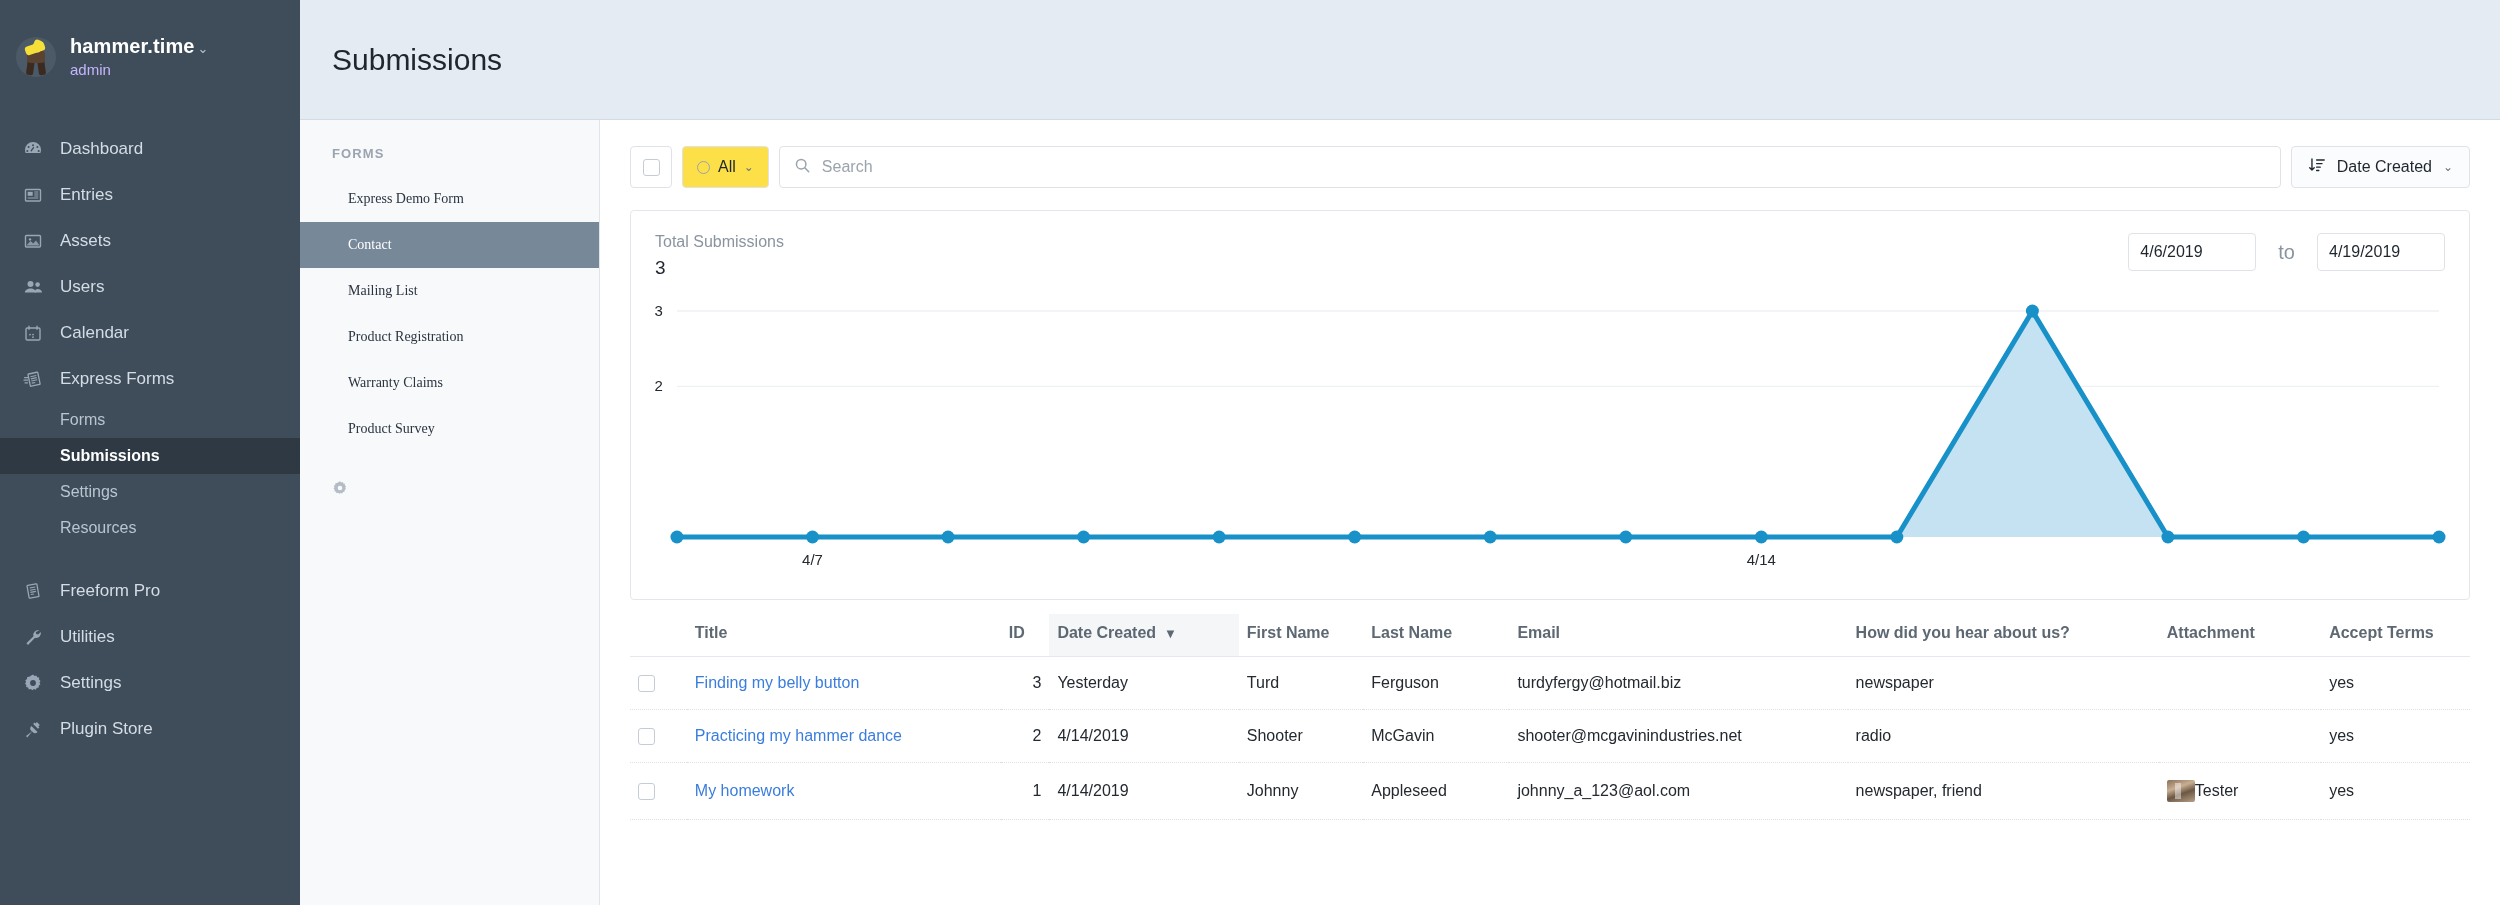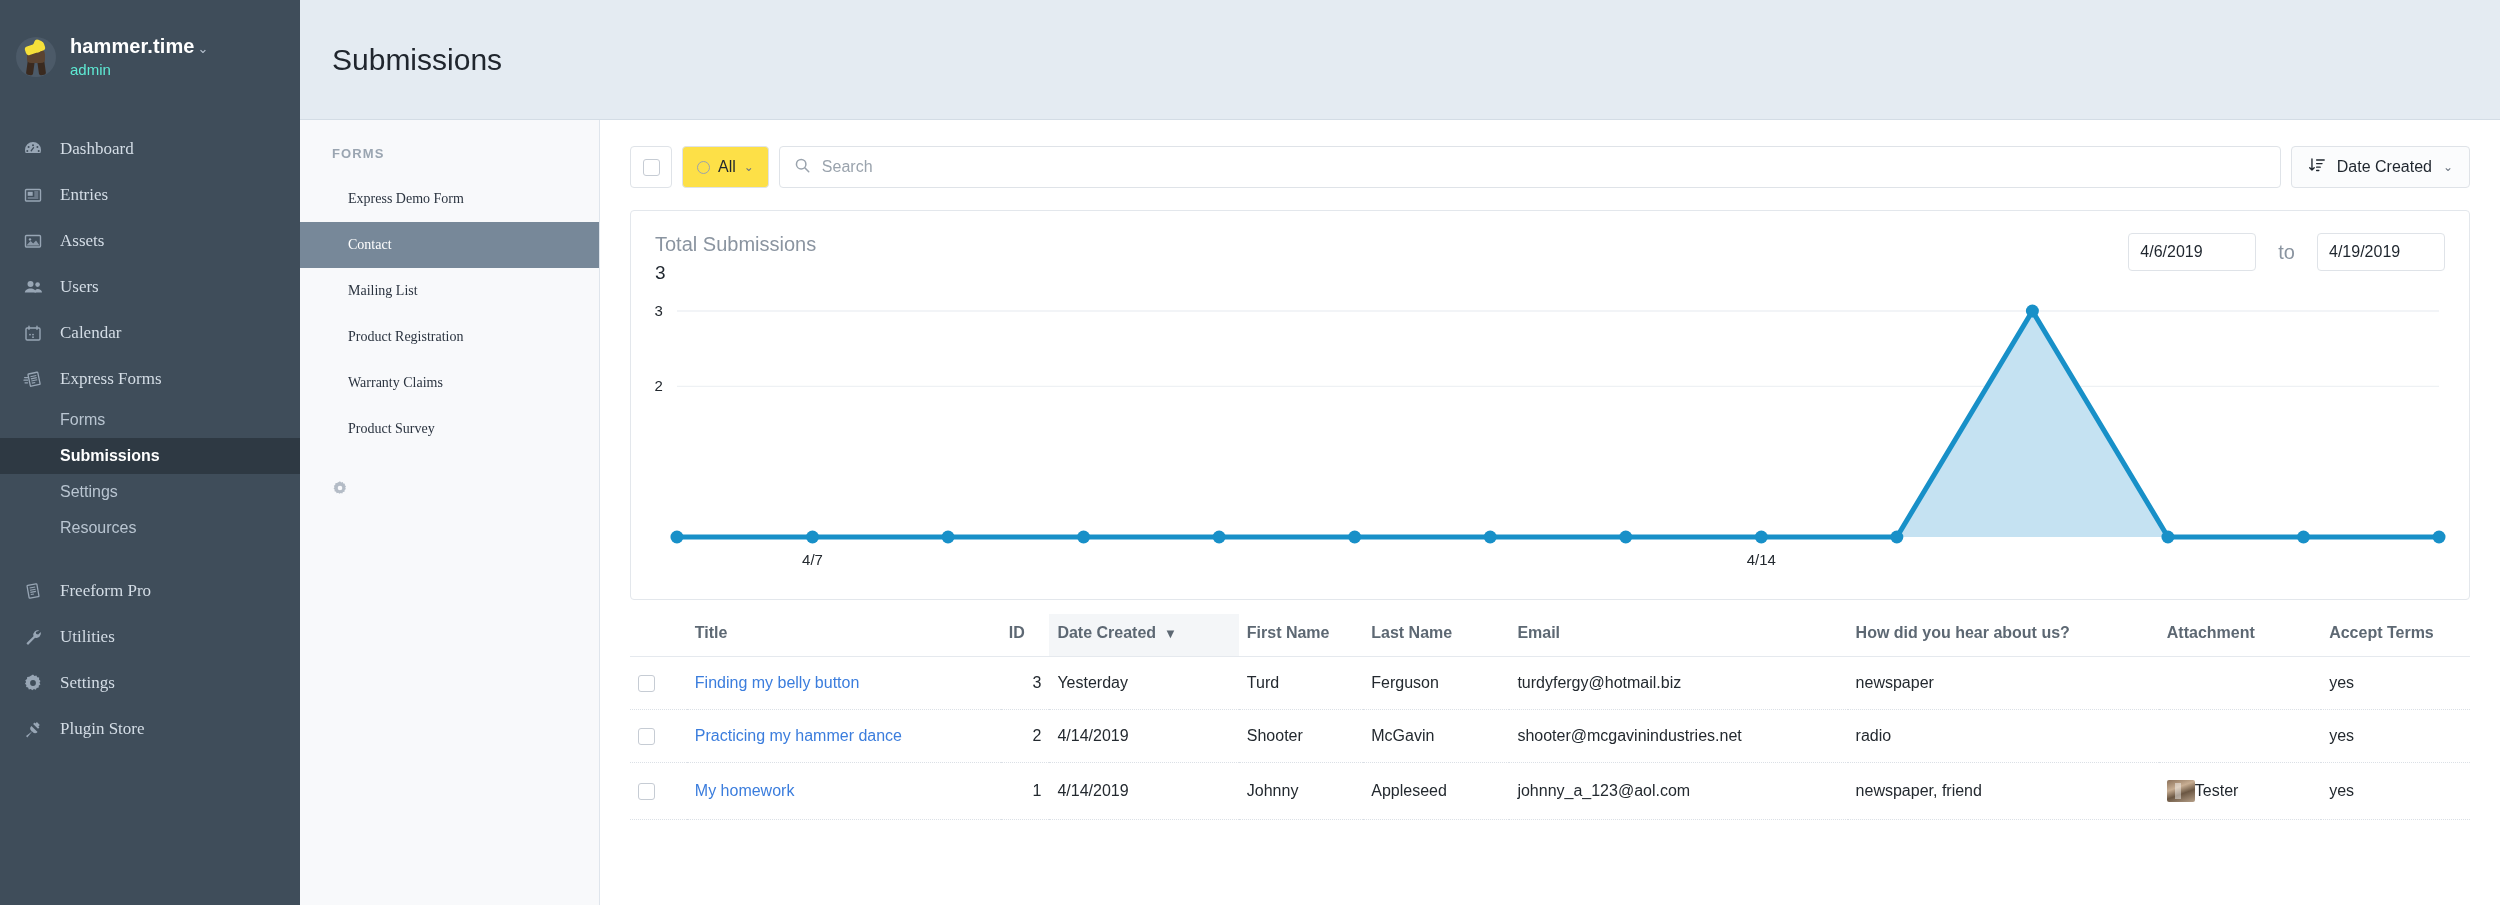--- a/index.html
+++ b/index.html
@@ -28,27 +28,27 @@
   }
   .gs-avatar .leg { position: absolute; width: 7px; height: 17px; background: #3a2a1f; bottom: 2px; border-radius: 2px;}
   .gs-avatar .leg.l { left: 11px; transform: rotate(8deg);}
   .gs-avatar .leg.r { left: 22px; transform: rotate(-8deg);}
   .gs-avatar .body { position: absolute; width: 18px; height: 16px; background: #5a4331; border-radius: 8px 8px 4px 4px; left: 11px; bottom: 14px; }
   .gs-avatar .hat { position: absolute; width: 20px; height: 9px; background: #f5e03a; left: 9px; top: 7px; transform: rotate(-18deg); border-radius: 3px; }
   .gs-avatar .hat2 { position: absolute; width: 9px; height: 12px; background: #f5e03a; left: 17px; top: 3px; transform: rotate(22deg); border-radius: 3px; }
   .gs-acct-txt { line-height: 1.15; }
   .gs-name { font-size: 20px; font-weight: bold; color: #fff; letter-spacing: .1px; }
   .gs-name .chev { font-size: 13px; font-weight: normal; color: #b7c3d0; margin-left: 3px; }
-  .gs-role { font-size: 15px; color: #5eead4; margin-top: 3px; }
+  .gs-role { font-size: 15px; color: #c4b5fd; margin-top: 3px; }
 
   .gs-nav { margin-top: 38px; }
   .gs-item {
     display: flex; align-items: center;
     height: 46px; padding-left: 18px;
-    font-size: 17px; color: #d4dde6; cursor: pointer; font-family: Liberation Serif, serif;
+    font-size: 17px; color: #d4dde6; cursor: pointer;
   }
   .gs-ico { width: 30px; min-width: 30px; margin-right: 12px; display: flex; align-items: center; justify-content: center; color: #98a6b5; }
   .gs-sub {
     height: 36px; display: flex; align-items: center;
     padding-left: 60px; font-size: 16px; color: #b9c5d1; cursor: pointer;
   }
   .gs-sub.active { background: #2e3943; color: #fff; font-weight: bold; }
   .gs-gap { height: 22px; }
 
   
@@ -113,21 +113,21 @@
   }
   .tb-sort .chev { color: #6b7480; font-size: 12px; }
 
   
   .chartcard {
     margin-top: 22px;
     border: 1px solid #e3e7ec; border-radius: 4px; background: #fff;
     height: 390px; position: relative;
   }
   .cc-top { display: flex; justify-content: space-between; align-items: flex-start; padding: 22px 24px 0 24px; }
-  .cc-label { font-size: 20px; color: #8a94a0; }
+  .cc-label { font-size: 16px; color: #8a94a0; }
   .cc-value { font-size: 19px; color: #1f262e; margin-top: 6px; }
   .cc-dates { display: flex; align-items: center; gap: 22px; }
   .dateinput {
     width: 128px; height: 38px; border: 1px solid #dfe3e8; border-radius: 4px;
     background: #fff; font-size: 16px; color: #1f262e; padding: 0 11px;
     font-family: "Liberation Sans", sans-serif;
   }
   .cc-to { font-size: 20px; color: #8a94a0; }
   .cc-plot { position: absolute; left: 0; top: 78px; right: 0; height: 300px; }
   .cc-plot svg { display: block; width: 100%; height: 100%; }

